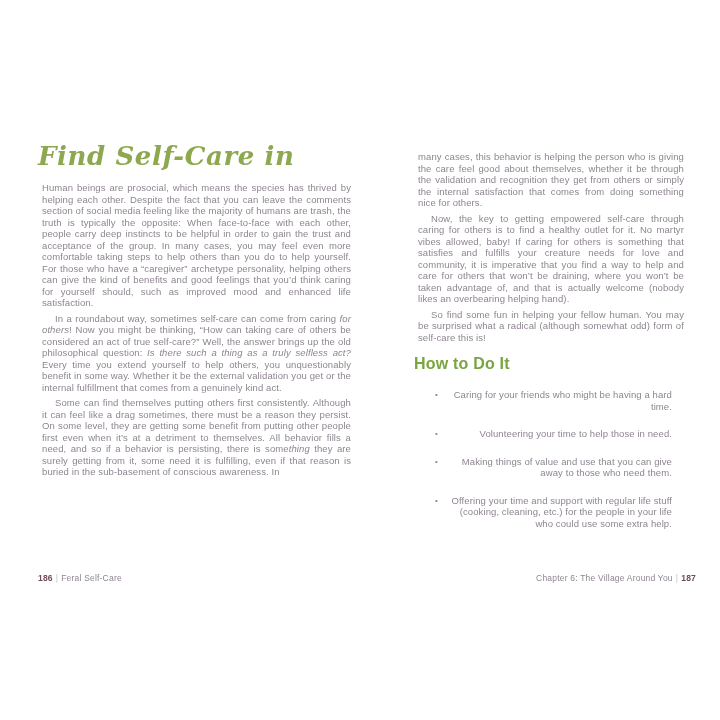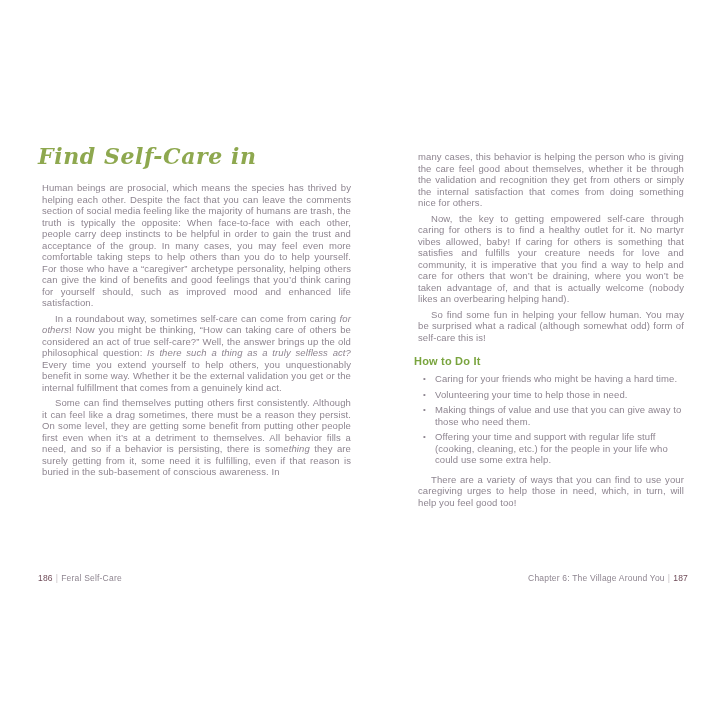--- a/index.html
+++ b/index.html
@@ -30,79 +30,79 @@
   .page-right {
     left: 414px;
     top: 147px;
     width: 274px;
   }
   .section-title {
     margin: 0 0 10px 0;
     font-family: "DejaVu Serif", serif;
     font-style: italic;
     font-weight: 700;
-    font-size: 22px;
+    font-size: 26px;
     line-height: 32px;
     letter-spacing: 0.6px;
     color: #8ea84f;
   }
   .section-title span { display: block; }
   .body p {
     margin: 4px;
     font-size: 9.5px;
     line-height: 11.5px;
     letter-spacing: 0.1px;
     color: #8e8590;
     text-align: justify;
   }
   p.indent { text-indent: 13px; }
   .em { font-style: italic; }
   .how-heading {
     margin: 12px 0 3px 0;
-    font-size: 11px;
+    font-size: 16px;
     font-weight: 700;
     letter-spacing: 0.2px;
     color: #79a43e;
   }
   ul.idea-list {
     list-style: none;
     margin: 6px 0 0 0;
     padding: 0;
   }
   ul.idea-list li {
     position: relative;
     padding-left: 17px;
-    margin: 4px;
+    margin: 16px;
     font-size: 9.5px;
     line-height: 11.5px;
     letter-spacing: 0.1px;
     color: #8e8590;
-    text-align: left;
+    text-align: right;
   }
   ul.idea-list li::before {
     content: "\2022";
     position: absolute;
     left: 5px;
     top: 0;
     font-size: 8px;
     color: #8e8590;
   }
   .closing { margin-top: 8px !important; }
   .footer {
     position: absolute;
     top: 573px;
     font-size: 8.5px;
     letter-spacing: 0.2px;
     color: #8e8590;
     white-space: nowrap;
   }
   .footer-left { left: 38px; }
-  .footer-right { right: 32px; }
+  .footer-right { right: 24px; }
   .page-num {
-    font-weight: 400;
+    font-weight: 700;
     color: #6f4b58;
   }
   .footer-sep {
     color: #c9c2c6;
     padding: 0 3px;
   }
 </style>
 </head>
 <body>
 
@@ -128,21 +128,20 @@
     <h2 class="how-heading">How to Do It</h2>
 
 
     <ul class="idea-list">
       <li><span>Caring for your friends who might be having a hard time.</span></li>
       <li><span>Volunteering your time to help those in need.</span></li>
       <li><span>Making things of value and use that you can give away to those who need them.</span></li>
       <li><span>Offering your time and support with regular life stuff (cooking, cleaning, etc.) for the people in your life who could use some extra help.</span></li>
     </ul>
 
-    <p class="indent closing">There are a variety of ways that you can find to use your caregiving urges to help those in need, which, in turn, will help you feel good too!</p>
   </section>
 
   <div class="footer footer-left">
     <span class="page-num">186</span><span class="footer-sep">|</span><span>Feral Self-Care</span>
   </div>
 
   <div class="footer footer-right">
     <span>Chapter 6: The Village Around You</span><span class="footer-sep">|</span><span class="page-num">187</span>
   </div>
 

